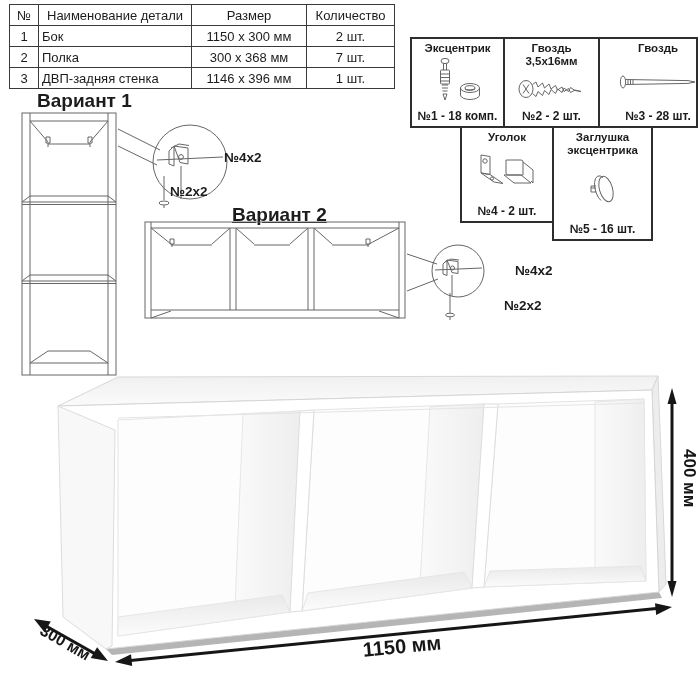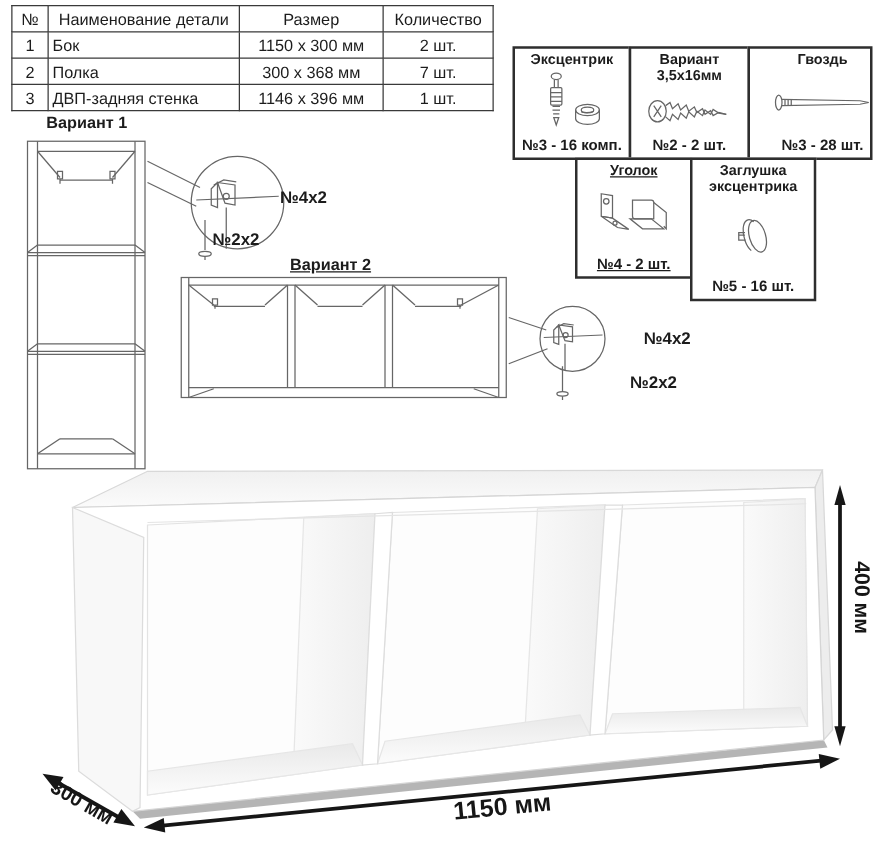--- a/index.html
+++ b/index.html
@@ -14,21 +14,21 @@
   .c-name{width:146px;text-align:left;padding-left:6px;}
   .c-size{width:108px;text-align:center;}
   .c-qty{width:81px;text-align:center;margin-left:42px;}
   
   .hw-cell{position:absolute;background:#fff;border:2px solid #2e2e2e;box-sizing:border-box;
         display:flex;flex-direction:column;align-items:center;}
   .hw-title{font-size:11.5px;font-weight:700;text-align:center;line-height:1.15;padding-top:3px;}
   .hw-label{font-size:12px;font-weight:700;text-align:center;padding-bottom:3px;margin-top:auto;}
   .hw-iconbox{flex:1;display:flex;align-items:center;justify-content:center;}
   
-  .v-title{position:absolute;font-size:13px;font-weight:700;white-space:nowrap;}
+  .v-title{position:absolute;font-size:19px;font-weight:700;white-space:nowrap;}
   .callout-label{position:absolute;font-size:13.5px;font-weight:700;white-space:nowrap;margin-left:44px;}
   
   .dim{position:absolute;font-weight:700;color:#161616;white-space:nowrap;text-align:center;}
   .dim-w{left:352px;top:635px;width:100px;font-size:20px;transform:rotate(-5.5deg);}
   .dim-d{left:30px;top:634px;width:70px;font-size:16px;transform:rotate(30deg);}
   .dim-h{left:660px;top:468px;width:58px;font-size:17px;transform:rotate(90deg);}
   svg{position:absolute;display:block;}
   .lineart line,.lineart path,.lineart rect,.lineart circle,.lineart ellipse{
         stroke:#666;stroke-width:1;fill:none;}
 </style>
@@ -77,25 +77,25 @@
         <line x1="13.5" y1="18" x2="22.5" y2="18"></line>
           <line x1="13.5" y1="21.5" x2="22.5" y2="21.5"></line>
           <line x1="13.5" y1="25" x2="22.5" y2="25"></line>
         <path d="M15,29 h6 M15,32 h6 M15.5,35 h5 M16,38 h4 L18,44 Z"></path>
         <ellipse cx="43" cy="32" rx="9.5" ry="4.5"></ellipse>
         <path d="M33.5,32 v7 a9.5,4.5 0 0 0 19,0 v-7"></path>
         <ellipse cx="43" cy="32" rx="5" ry="2.3"></ellipse>
         <path d="M38,33.5 a9.5,4.5 0 0 0 10,-0.5"></path>
       </svg>
     </div>
-    <div class="hw-label">№3 - 16 комп.</div>
+    <div class="hw-label">№1 - 18 комп.</div>
   </div>
 
   <div class="hw-cell" style="left:503px;top:37px;width:97px;height:91px;">
-    <div class="hw-title" style="max-width:82px">Вариант 3,5х16мм</div>
+    <div class="hw-title" style="max-width:82px">Гвоздь 3,5х16мм</div>
     <div class="hw-iconbox">
       <svg width="74" height="34" viewBox="0 0 74 34" style="position:static" class="lineart">
         <ellipse cx="11" cy="17" rx="7" ry="8.5"></ellipse>
         <path d="M8,12.5 l6,9 M14,12.5 l-6,9"></path>
         <path d="M17.5,12.5 L21,10 L23,15 L27.5,11 L29.5,16 L34,12 L36,17 L40.5,13.5 L42.5,18 L47,15 L49,19.5 L53.5,16.5 L55.5,20.5 L60,18 L66,19.5"></path>
         <path d="M17.5,21.5 L21,24.5 L23,19.5 L27.5,23.5 L29.5,18.5 L34,22.5 L36,17.5 L40.5,21.5 L42.5,17 L47,20.5 L49,16 L53.5,19.5 L55.5,15.5 L60,18.5 L66,19.5"></path>
       </svg>
     </div>
     <div class="hw-label">№2 - 2 шт.</div>
   </div>
@@ -107,21 +107,21 @@
         <ellipse cx="7" cy="9" rx="2.6" ry="6"></ellipse>
         <path d="M9.5,6.5 L72,7.6 L79,9 L72,10.4 L9.5,11.5"></path>
         <line x1="12" y1="6.7" x2="12" y2="11.3"></line>
           <line x1="14.5" y1="6.8" x2="14.5" y2="11.2"></line>
           <line x1="17" y1="6.9" x2="17" y2="11.1"></line>
       </svg>
     </div>
     <div class="hw-label">№3 - 28 шт.</div>
   </div>
 
-  <div class="hw-cell" style="left:460px;top:126px;width:94px;height:97px;text-decoration:underline;">
+  <div class="hw-cell" style="left:460px;top:126px;width:94px;height:97px;">
     <div class="hw-title">Уголок</div>
     <div class="hw-iconbox">
       <svg width="66" height="44" viewBox="0 0 66 44" style="position:static" class="lineart">
         <path d="M7,3 l9,1.5 v18 l-9,-1.5 z" fill="#fff"></path>
         <circle cx="11" cy="9" r="2.2"></circle>
         <path d="M7,21 l9,1.5 l13,9 l-9,-1.5 z" fill="#fff"></path>
         <circle cx="18" cy="26.5" r="1.6"></circle>
         <path d="M32,8 h15 a2,2 0 0 1 2,2 v13 h-15 a2,2 0 0 1 -2,-2 z" fill="#fff"></path>
         <path d="M30,23 h17 l10,8 h-17 z" fill="#fff"></path>
         <path d="M49,10 l10,8 v13 l-2,-2"></path>

